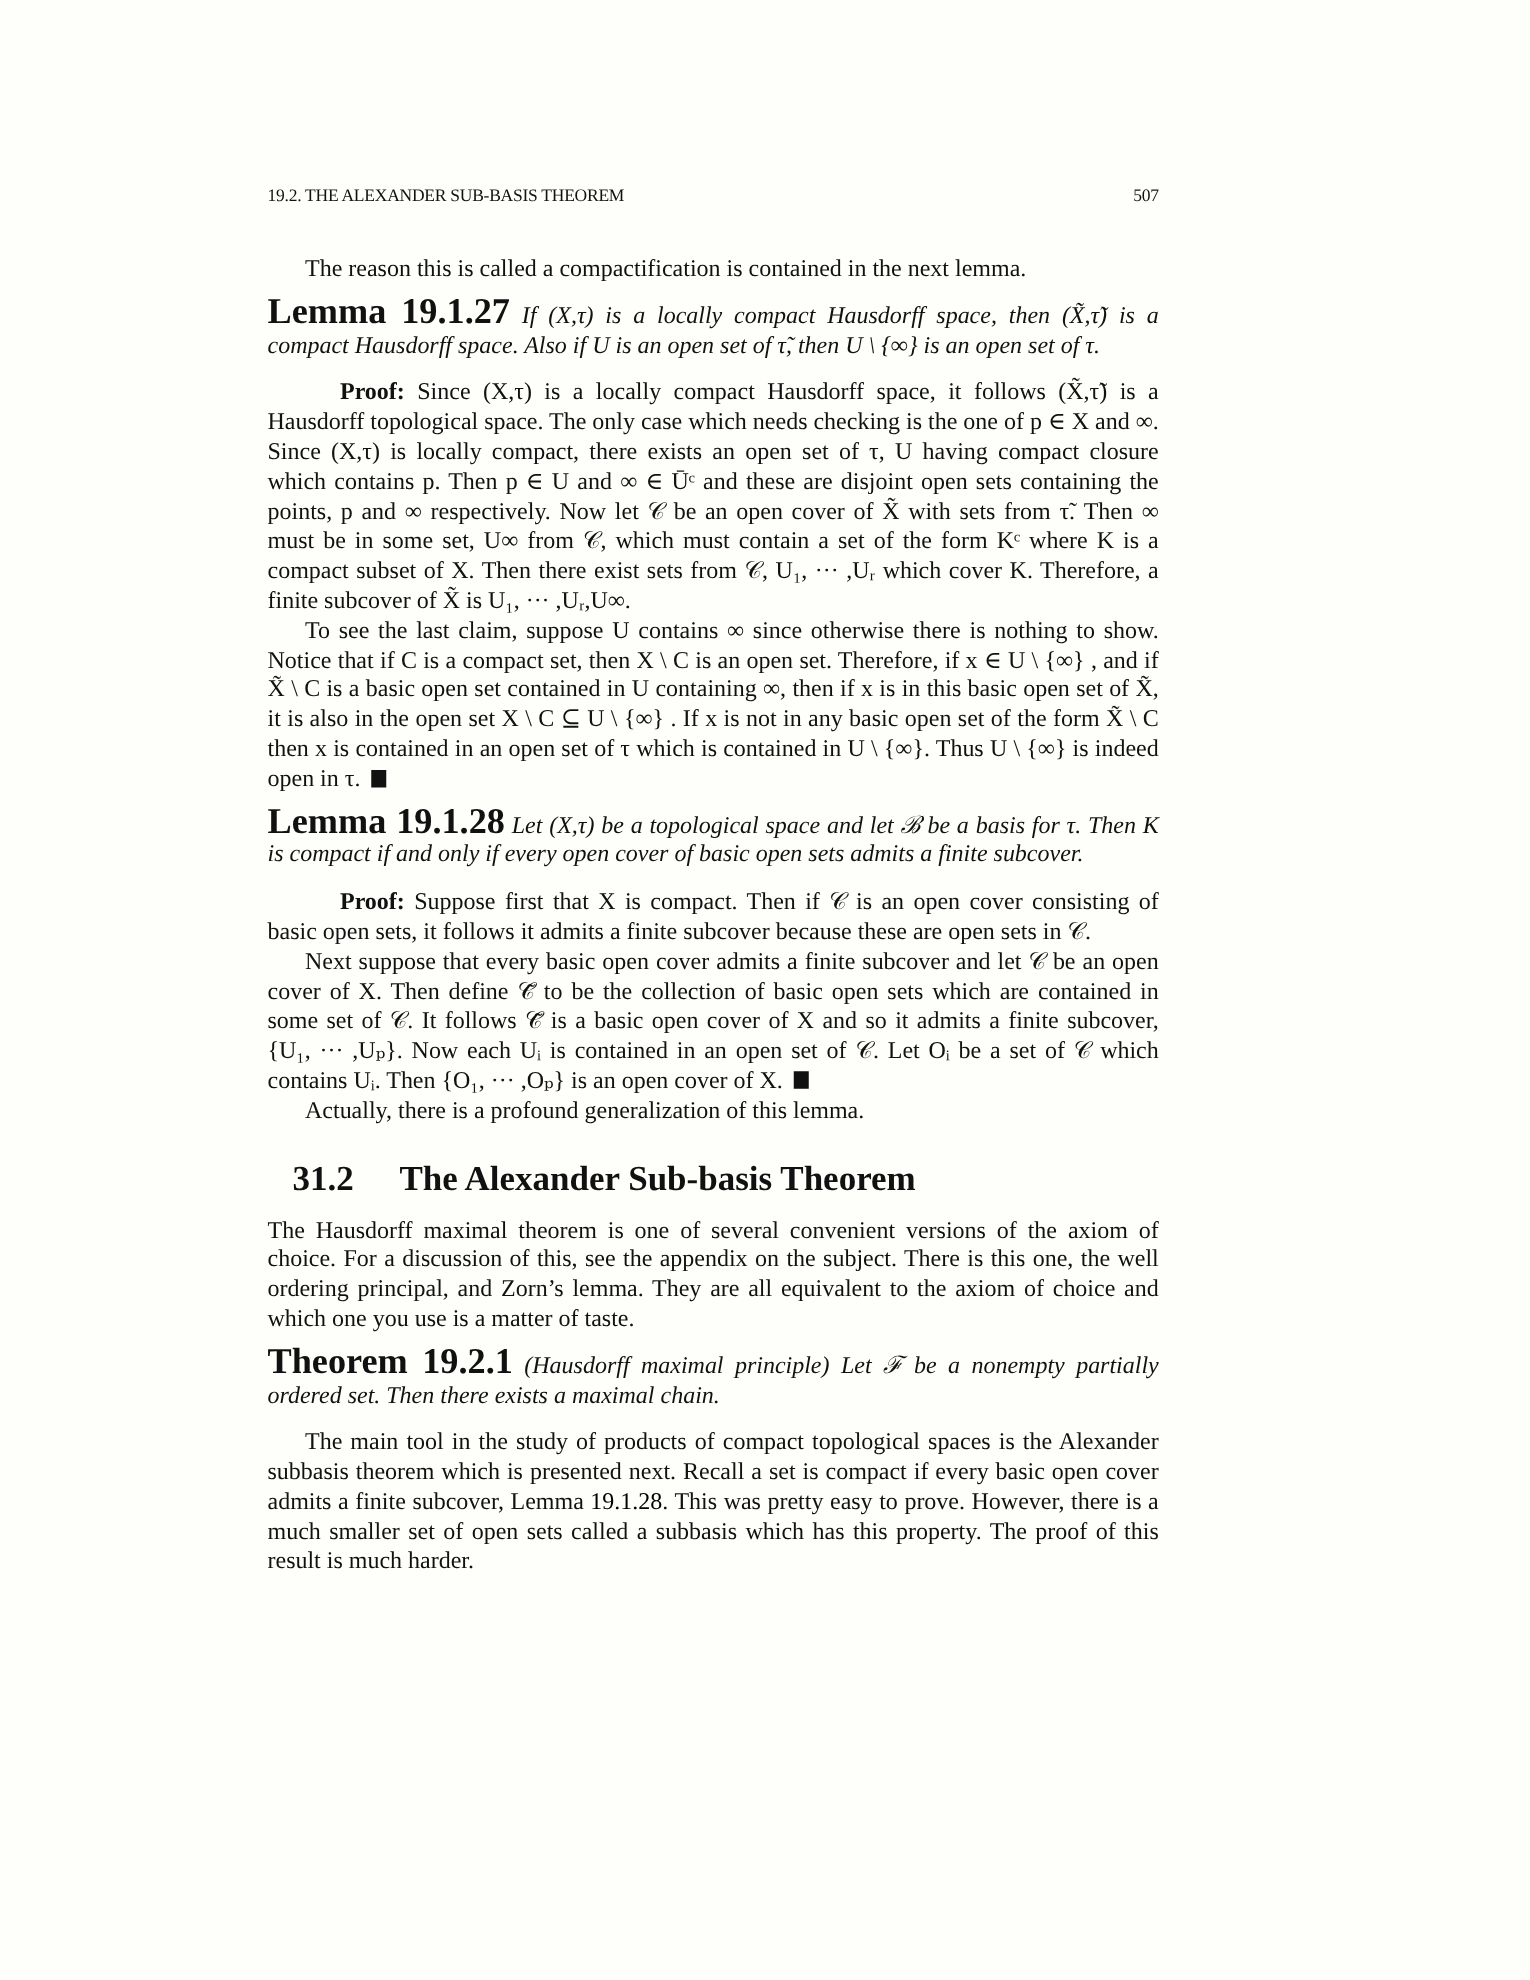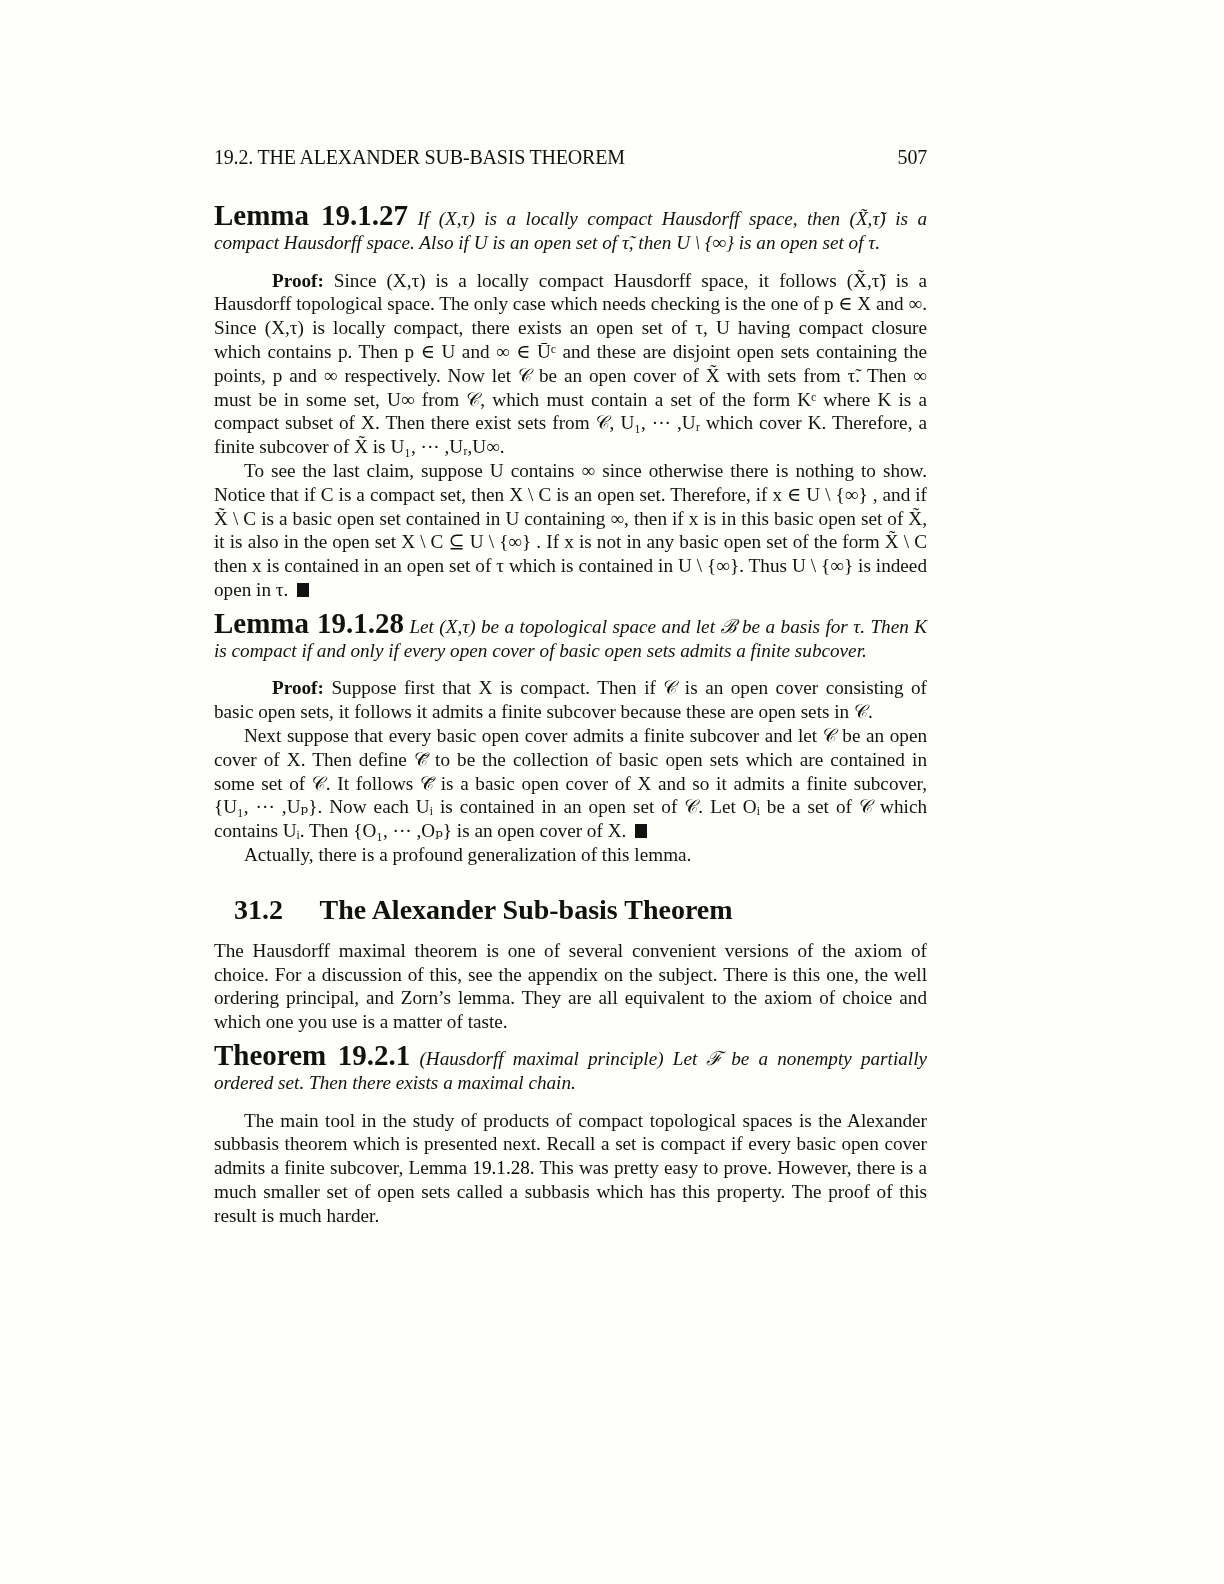--- a/index.html
+++ b/index.html
@@ -13,21 +13,21 @@
   }
   .page {
     position: absolute;
     left: 214px; top: 146px;
     width: 713px;
     font-size: 19.2px;
     line-height: 23.8px;
   }
   .running-head {
     display: flex; justify-content: space-between;
-    font-size: 20px;
+    font-size: 14px;
     height: 28px;
     margin-bottom: 30px;
     letter-spacing: -0.2px;
   }
   p { margin: 0; text-align: justify; }
   .indent { text-indent: 30px; }
   .it { font-style: italic; }
   .gap-s { margin-top: 10px; }
   .gap-m { margin-top: 14px; }
   .lemma-title, .theorem-title {
@@ -51,20 +51,21 @@
 </head>
 <body>
 
 <div class="page">
   <div class="running-head">
     <span>19.2.  THE ALEXANDER SUB-BASIS THEOREM</span>
     <span>507</span>
   </div>
 
 
+  <p class="indent gap-s">The reason this is called a compactification is contained in the next lemma.</p>
 
   <p class="stmt gap-s">
     <span class="lemma-title">Lemma 19.1.27</span>
     <span class="stmt-body">If (X,τ) is a locally compact Hausdorff space, then (X̃,τ̃) is a compact Hausdorff space. Also  if U is an open set of τ̃, then U \ {∞} is an open set of τ.</span>
   </p>
 
   <p class="indent gap-m">
     <span class="proof-label">Proof:</span>
     <span>Since (X,τ) is a locally compact Hausdorff space, it follows (X̃,τ̃) is a Hausdorff topological space.  The only case which needs checking is the one of p ∈ X and ∞. Since (X,τ) is locally compact, there exists an open set of τ, U having compact closure which contains p. Then p ∈ U and ∞ ∈ Ūᶜ and these are disjoint open sets containing the points, p and ∞ respectively. Now let 𝒞 be an open cover of X̃ with sets from τ̃. Then ∞ must be in some set, U∞ from 𝒞, which must contain a set of the form Kᶜ where K is a compact subset of X. Then there exist sets from 𝒞, U₁, ··· ,Uᵣ which cover K. Therefore, a finite subcover of X̃ is U₁, ··· ,Uᵣ,U∞.</span>
   </p>

